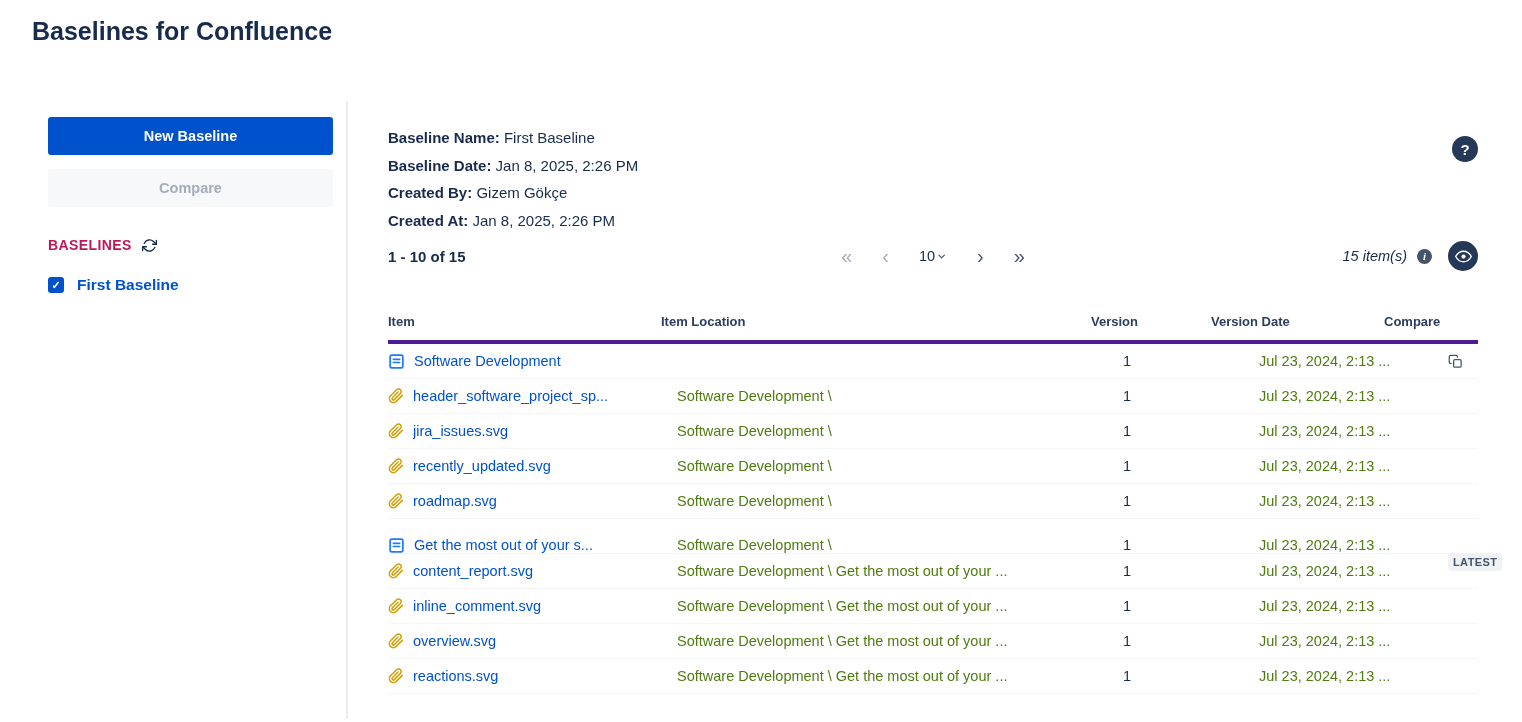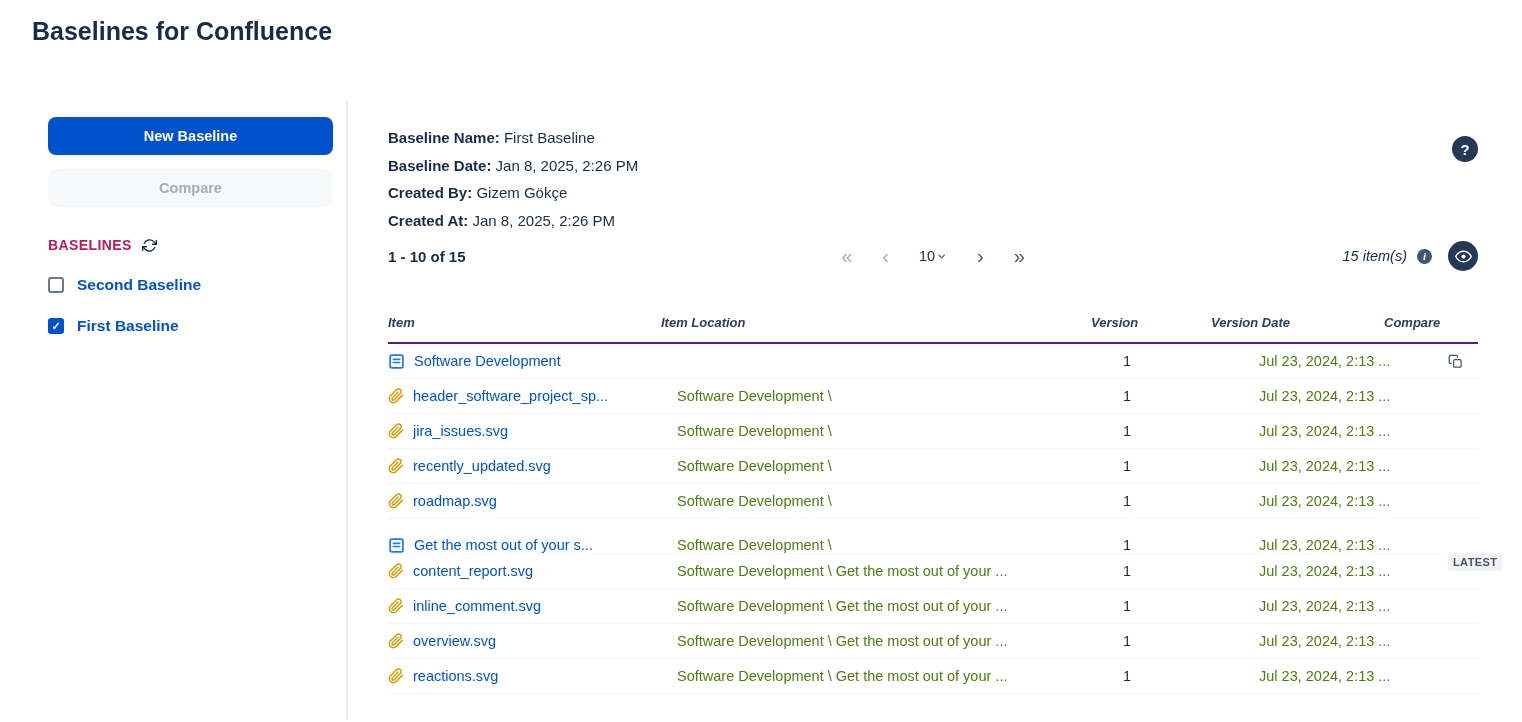--- a/index.html
+++ b/index.html
@@ -15,21 +15,21 @@
     font-size: 25px; font-weight: 700;
     margin: 0; padding: 17px 0 0 32px;
     color: #172B4D;
   }
   .content { display: flex; align-items: stretch; margin-top: 55px; min-height: 618px; }
 
   
   .sidebar { flex: 0 0 348px; width: 348px; padding: 16px 13px 0 48px; border-right: 2px solid #EBECF0; }
   .btn {
     display: block; width: 100%; height: 38px;
-    border: none; border-radius: 8px;
+    border: none; border-radius: 3px;
     font-size: 14.5px; font-weight: 600; font-family: inherit;
     cursor: pointer;
   }
   .btn-primary { background: #0052CC; color: #ffffff; margin-bottom: 14px; }
   .btn-disabled { background: #F7F8F9; color: #A5ADBA; cursor: not-allowed; }
   .baselines-heading-row { display: flex; align-items: center; gap: 10px; margin-top: 30px; }
   .baselines-heading { font-size: 14px; font-weight: 700; letter-spacing: 0.4px; color: #be185d; }
   .refresh-wrap { display: inline-flex; cursor: pointer; }
   .baseline-item { display: flex; align-items: center; gap: 13px; margin-top: 23px; cursor: pointer; }
   .checkbox {
@@ -71,21 +71,21 @@
   .eye-btn {
     width: 30px; height: 30px; border-radius: 50%;
     background: #253858; border: none;
     display: flex; align-items: center; justify-content: center;
     margin-left: 6px; cursor: pointer;
   }
 
   
   .items-table { margin-top: 30px; }
   .thead, .trow { display: grid; grid-template-columns: 273px 430px 120px 173px 1fr; align-items: center; }
-  .thead { height: 42px; border-bottom: 2px solid #4c1d95; font-style: italic; }
+  .thead { height: 42px; border-bottom: 4px solid #4c1d95; }
   .th { font-size: 13px; font-weight: 700; color: #2C3E5D; }
   .trow { height: 35px; border-bottom: 1px solid #F4F5F7; font-size: 14.5px; gap: 16px; }
   .cell { min-width: 0; }
   .item-cell { display: flex; align-items: center; gap: 9px; white-space: nowrap; overflow: hidden; }
   .row-icon { display: inline-flex; flex: 0 0 auto; }
   .item-link { color: #0052CC; text-decoration: none; cursor: pointer; white-space: nowrap; overflow: hidden; }
   .loc-cell, .date-cell { white-space: nowrap; overflow: hidden; color: #4d7c0f; padding-right: 10px; }
   .ver-cell { color: #172B4D; }
   .compare-cell { display: flex; align-items: center; }
   .copy-btn { display: inline-flex; cursor: pointer; }
@@ -113,24 +113,20 @@
           <svg width="15" height="15" viewBox="0 0 24 24" fill="none" stroke="#172B4D" stroke-width="2.2" stroke-linecap="round" stroke-linejoin="round">
             <path d="M23 4v6h-6"></path>
               <path d="M1 20v-6h6"></path>
             <path d="M3.51 9a9 9 0 0 1 14.85-3.36L23 10M1 14l4.64 4.36A9 9 0 0 0 20.49 15"></path>
           </svg>
         </span>
       </div>
 
       <div class="baseline-list">
           <div class="baseline-item">
-    <span class="checkbox unchecked"></span>
-    <span class="baseline-item-label">Second Baseline</span>
-  </div>
-          <div class="baseline-item">
     <span class="checkbox checked"></span>
     <span class="baseline-item-label">First Baseline</span>
   </div>
         </div>
     </aside>
 
     <main class="main">
 
       <div class="details-row">
         <div class="details">

